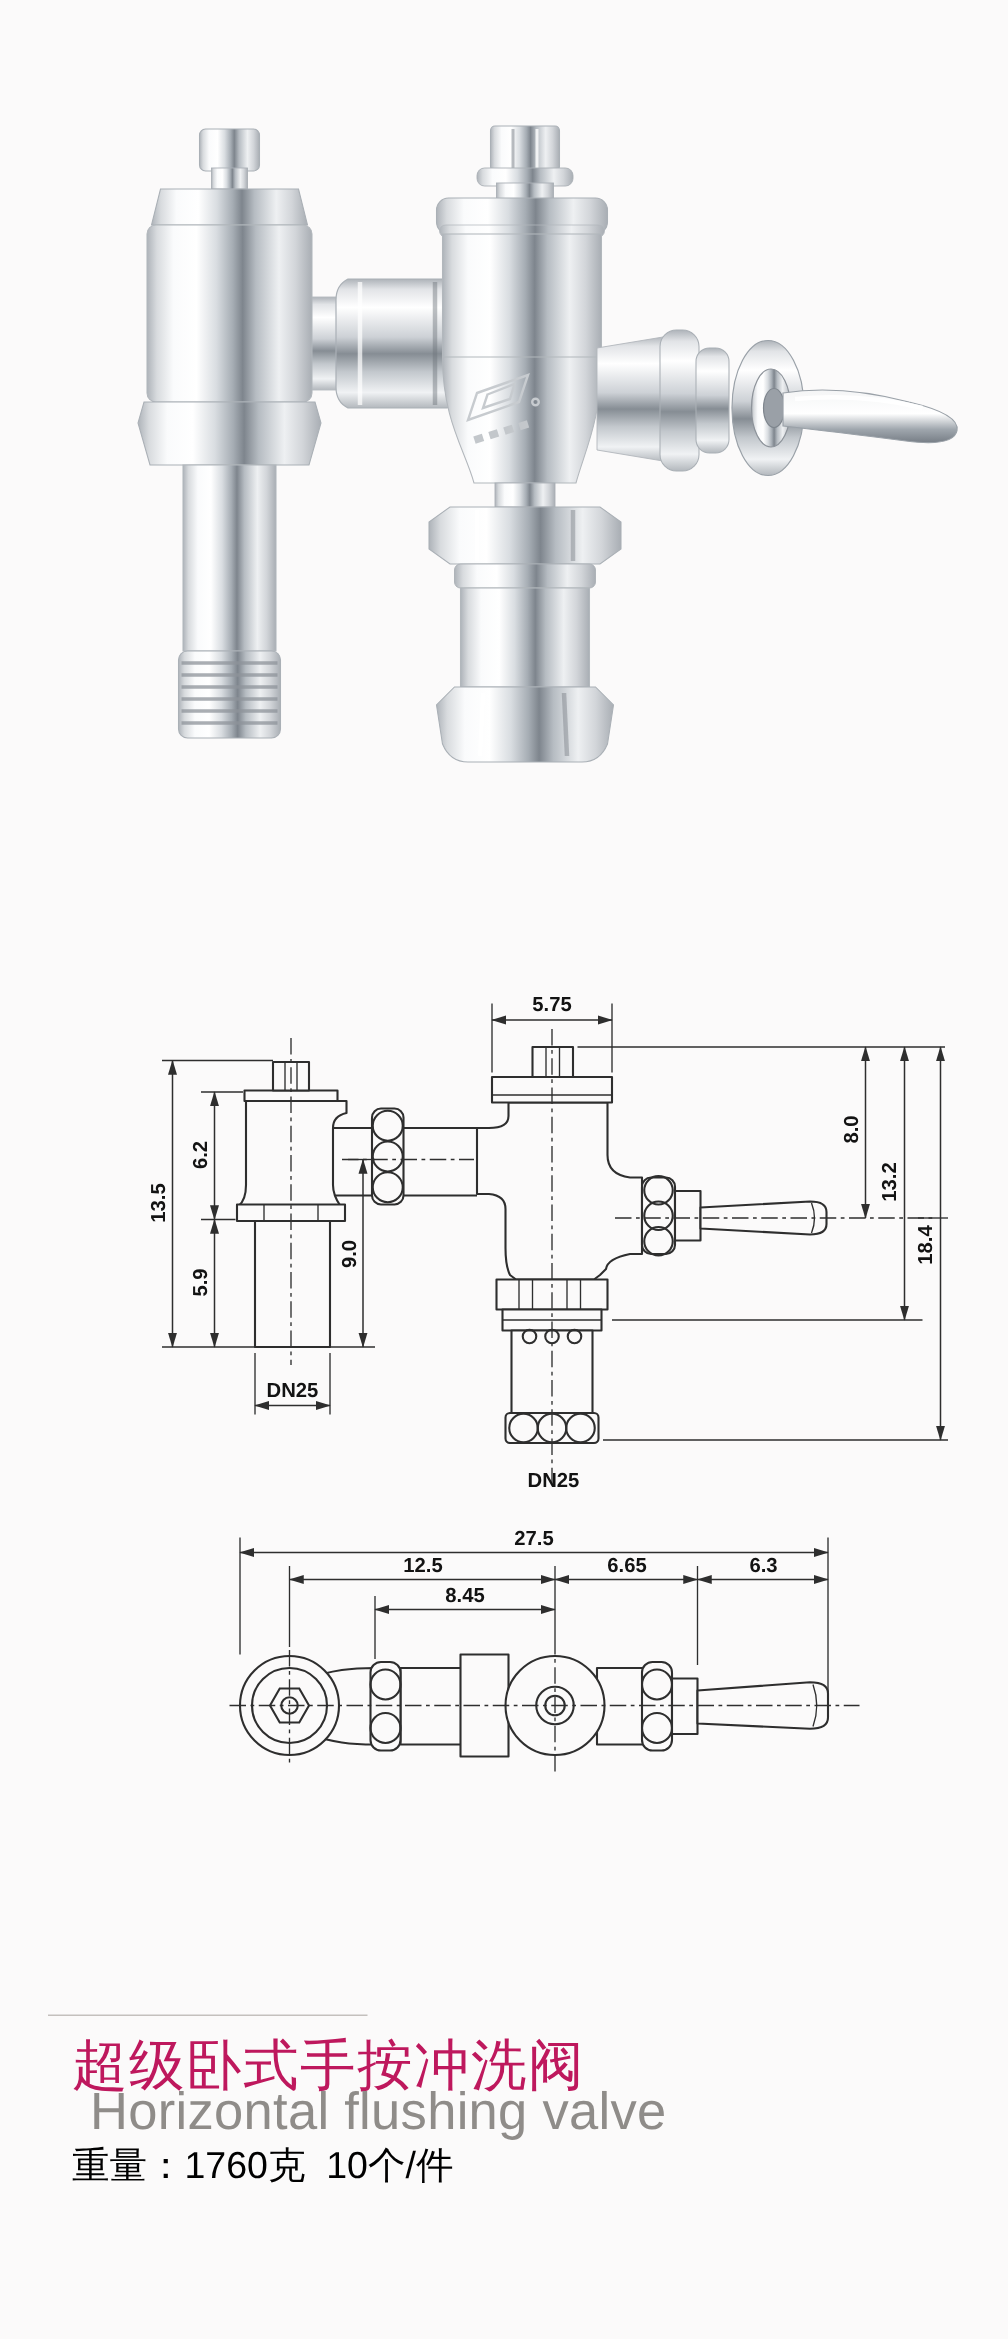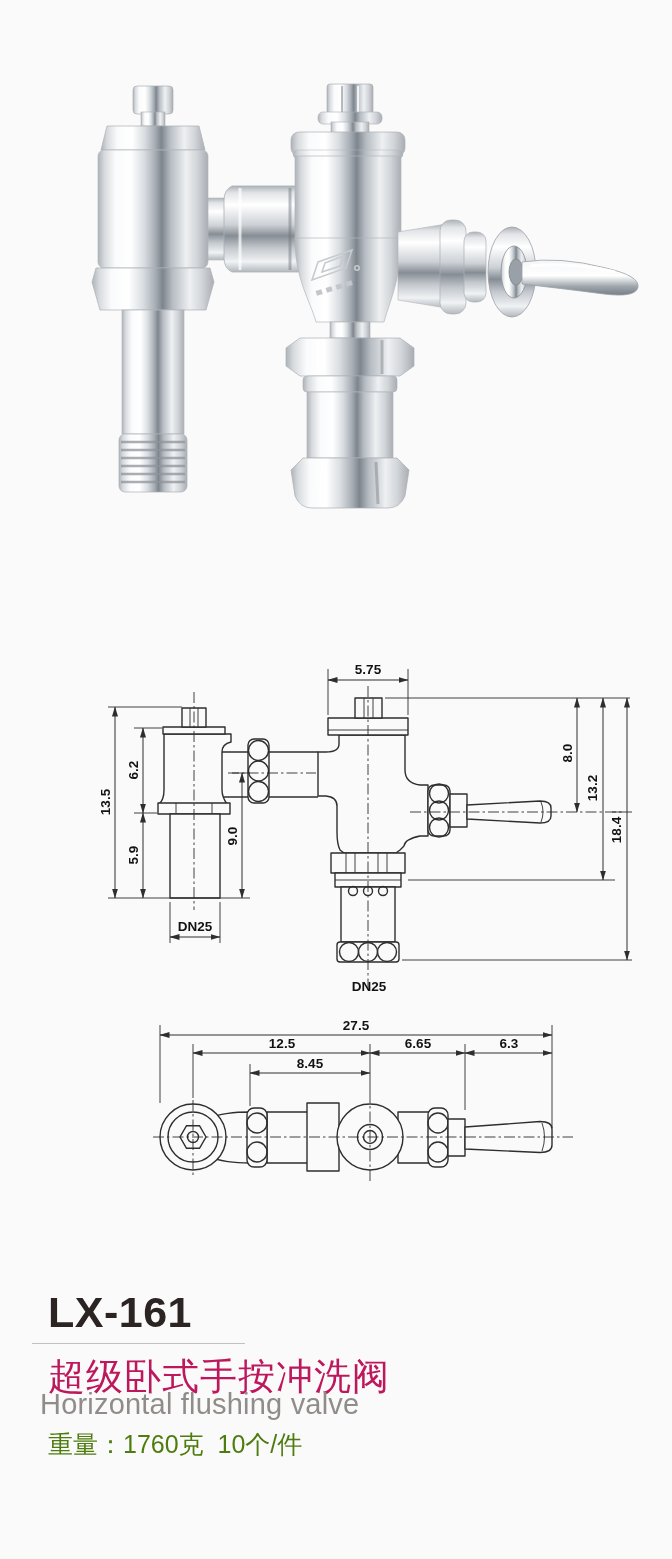--- a/index.html
+++ b/index.html
@@ -30,26 +30,26 @@
     font-size:43px;font-weight:700;color:#2b2422;letter-spacing:0.5px;
   }
   .title-rule{
     position:absolute;left:32px;top:1343px;width:213px;height:1px;background:#c4c0bd;
   }
   .name-zh{
     position:absolute;left:48px;top:1352px;
     font-size:37px;color:#be185d;letter-spacing:1px;
   }
   .name-en{
-    position:absolute;left:40px;top:1388px;
-    font-size:29px;color:#8f8c89;letter-spacing:0.2px;
+    position:absolute;left:60px;top:1388px;
+    font-size:35px;color:#8f8c89;letter-spacing:0.2px;
   }
   .specs{
     position:absolute;left:48px;top:1428px;
-    font-size:25px;color:#4d7c0f;line-height:32px;
+    font-size:25px;color:#000000;line-height:32px;
   }
   .specs div{white-space:pre;}
 </style>
 </head>
 <body>
 
 <div class="page">
 
   <svg id="photo-svg" width="672" height="490" viewBox="0 0 672 490">
     <defs>
@@ -337,21 +337,20 @@
       <text class="dimtxt" x="318" y="48" text-anchor="middle">6.65</text>
       <line class="dim" x1="365" y1="53" x2="452" y2="53" marker-start="url(#ar2)" marker-end="url(#ar2)"></line>
       <text class="dimtxt" x="409" y="48" text-anchor="middle">6.3</text>
 
       <line class="ext" x1="150" y1="64" x2="150" y2="106"></line>
       <line class="dim" x1="150" y1="73" x2="270" y2="73" marker-start="url(#ar2)" marker-end="url(#ar2)"></line>
       <text class="dimtxt" x="210" y="68" text-anchor="middle">8.45</text>
     </g>
   </svg>
 
-  <div class="model-title">LX-161</div>
   <div class="title-rule"></div>
   <div class="name-zh">超级卧式手按冲洗阀</div>
   <div class="name-en">Horizontal flushing valve</div>
   <div class="specs">
     <div>重量：1760克  10个/件</div>
   </div>
 
 </div>
 
 </body></html>

